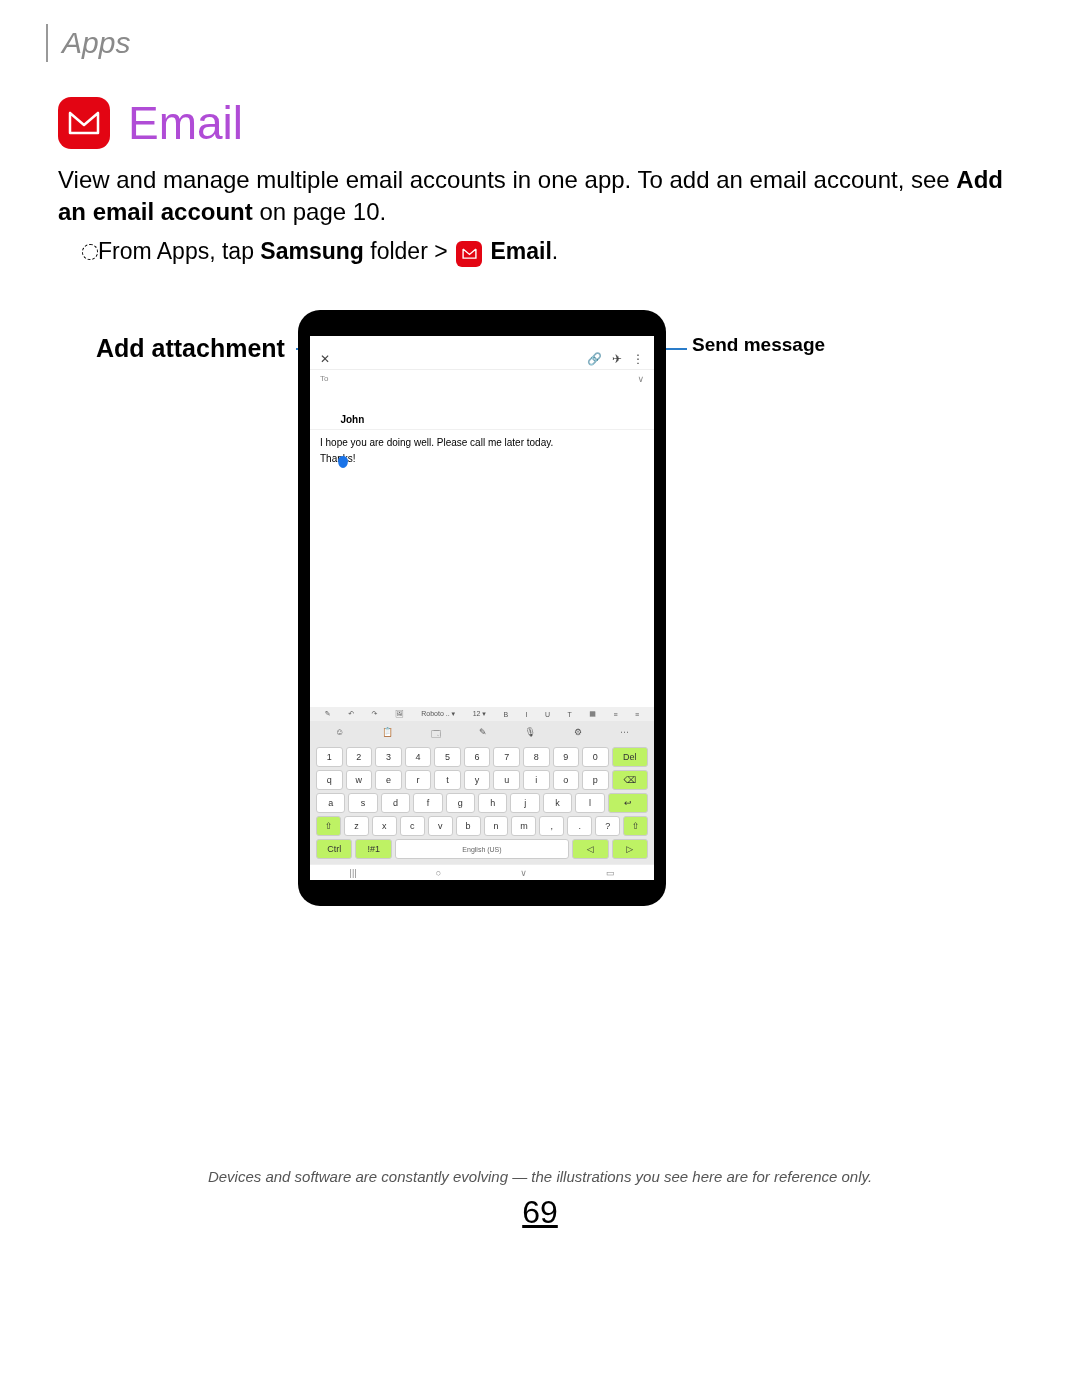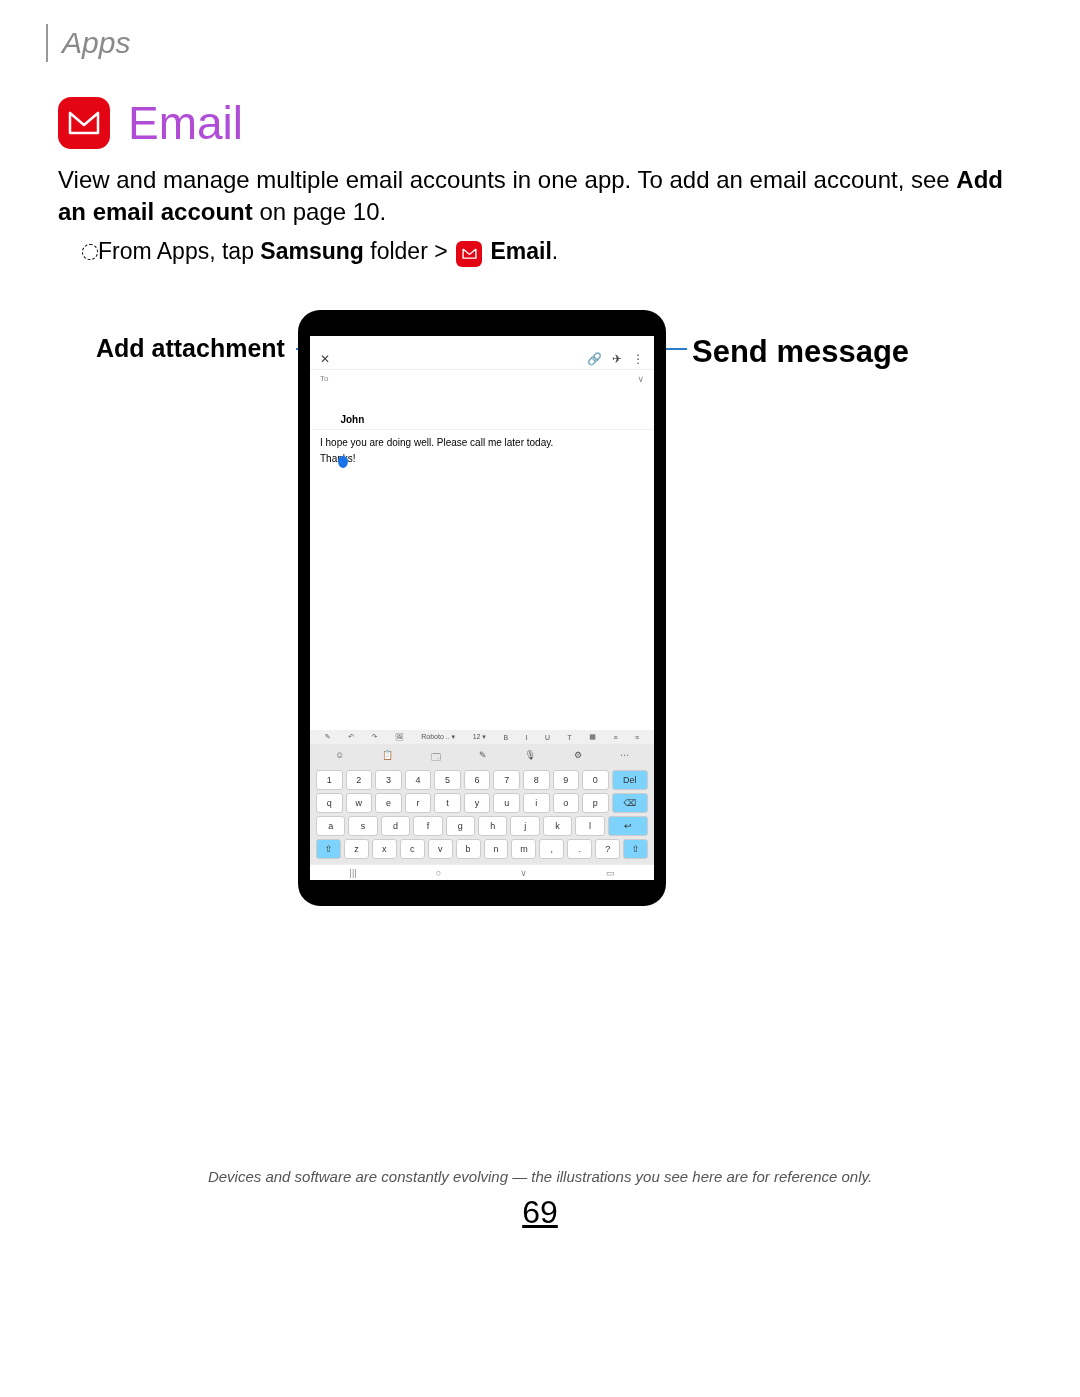--- a/index.html
+++ b/index.html
@@ -91,21 +91,21 @@
     position: absolute;
     top: 334px;
     left: 96px;
     font-size: 25px;
     font-weight: 600;
   }
   .callout-right {
     position: absolute;
     top: 334px;
     left: 692px;
-    font-size: 31px;
+    font-size: 19px;
     font-weight: 600;
   }
   .callout-line-left {
     position: absolute;
     top: 348px;
     left: 296px;
     width: 296px;
     height: 18px;
     border-top: 2px solid #2a7cc9;
     border-right: 2px solid #2a7cc9;
@@ -213,21 +213,21 @@
     background: #fff;
     border: 1px solid #ccc;
     border-radius: 3px;
     display: flex;
     align-items: center;
     justify-content: center;
     font-size: 9px;
     color: #333;
   }
   .key.wide { flex: 1.4; background: #ddd; }
-  .key.gray { background: #7dd3fc; }
+  .key.gray { background: #bef264; }
   .key.space { flex: 5; font-size: 7px; color: #666; }
   .navbar {
     height: 16px;
     background: #fff;
     display: flex;
     justify-content: space-around;
     align-items: center;
     color: #888;
     font-size: 9px;
     border-top: 1px solid #eee;
@@ -388,20 +388,27 @@
           <div class="key">c</div>
           <div class="key">v</div>
           <div class="key">b</div>
           <div class="key">n</div>
           <div class="key">m</div>
           <div class="key">,</div>
           <div class="key">.</div>
           <div class="key">?</div>
           <div class="key gray">⇧</div>
         </div>
+      <div class="kbd-row">
+        <div class="key gray">Ctrl</div>
+        <div class="key gray">!#1</div>
+        <div class="key space">English (US)</div>
+        <div class="key gray">◁</div>
+        <div class="key gray">▷</div>
+      </div>
     </div>
     <div class="navbar">
         <span>|||</span>
         <span>○</span>
         <span>∨</span>
         <span>▭</span>
       </div>
   </div>
 </div>
 

